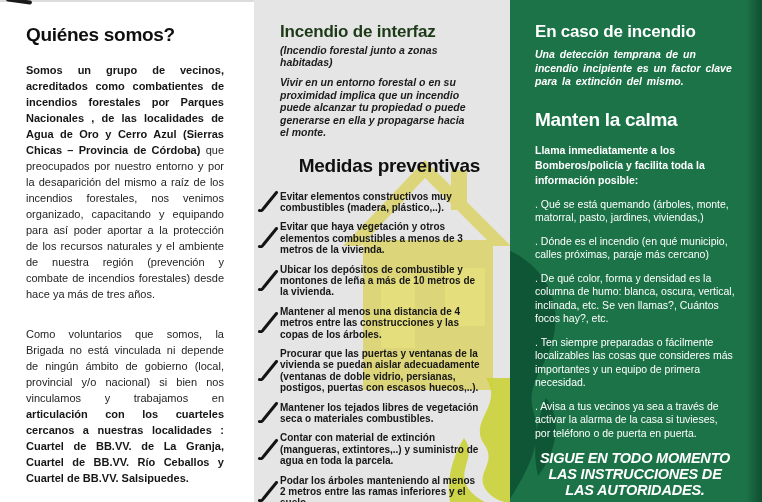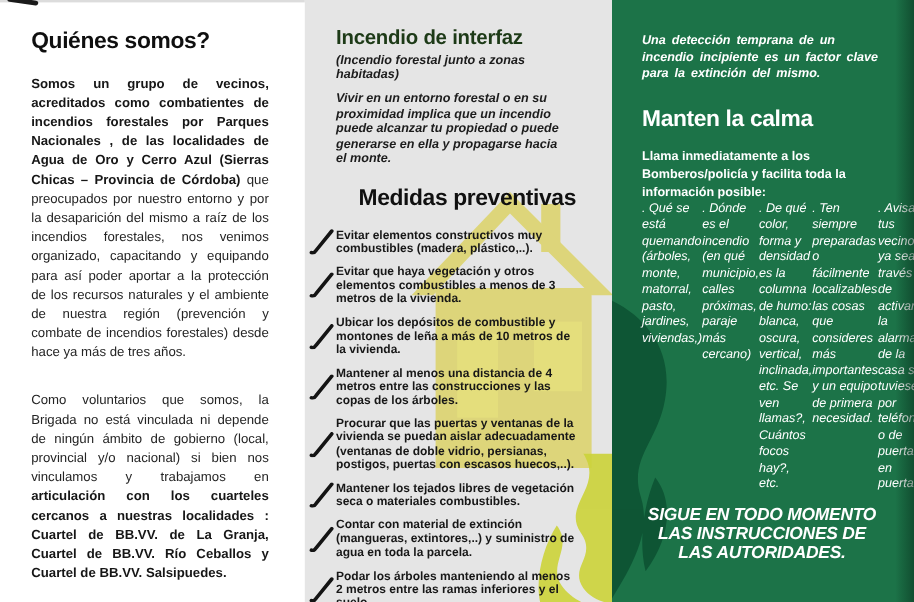--- a/index.html
+++ b/index.html
@@ -45,21 +45,21 @@
                 padding:22px 27px 0 25px; overflow:hidden; color:#ffffff; }
   .emer-swoosh { position:absolute; left:-6px; top:218px; z-index:0; opacity:.85; }
   .fold-shadow { position:absolute; right:0; top:0; width:16px; height:502px; z-index:2;
                  background:linear-gradient(to right, rgba(6,40,24,0), rgba(6,40,24,.5)); }
   .emer-content { position:relative; z-index:1; }
   .fire-title { font-size:17px; font-weight:800; letter-spacing:-0.2px; }
   .fire-intro { margin-top:6px; font-size:10.5px; font-style:italic; font-weight:bold;
                 line-height:13.5px; word-spacing:2px; }
   .calm-title { margin-top:20px; font-size:19px; font-weight:800; letter-spacing:-0.3px; }
   .calm-lead  { margin-top:12px; font-size:10.5px; font-weight:bold; line-height:15px; }
-  .emer-list  { display:flex; row-gap:10px;font-style:italic; }
+  .emer-list  { margin-top:10px; display:flex; flex-direction:column; row-gap:10px; }
   .emer-item  { font-size:10.5px; line-height:13.5px; font-weight:500; }
   .authorities-footer { margin-top:10px; font-size:14.5px; font-weight:800;
                 font-style:italic; text-align:center; line-height:16px;
                 letter-spacing:-0.2px; padding:0 2px; }
 </style>
 </head>
 <body>
 
 <div class="page">
 
@@ -150,20 +150,21 @@
         </div>
     </div>
   </section>
 
   <section class="panel-emer">
     <svg class="emer-swoosh" width="70" height="290" viewBox="0 0 70 290">
       <path fill="#0c5132" d="M0 30 C34 44 58 74 50 116 C44 150 20 164 30 196 C38 222 28 248 0 290 L0 30 Z M42 180 C58 200 54 232 34 258 C28 234 32 204 42 180 Z"></path>
     </svg>
     <div class="fold-shadow"></div>
     <div class="emer-content">
+      <h2 class="fire-title">En caso de incendio</h2>
       <p class="fire-intro">Una detección temprana de un incendio incipiente es un factor clave para la extinción del mismo.</p>
       <h2 class="calm-title">Manten la calma</h2>
       <p class="calm-lead">Llama inmediatamente a los Bomberos/policía  y facilita toda la información posible:</p>
       <div class="emer-list">
 
           <p class="emer-item">. Qué se está quemando (árboles, monte, matorral, pasto, jardines, viviendas,)</p>
 
           <p class="emer-item">. Dónde es el incendio (en qué municipio, calles próximas, paraje más cercano)</p>
 
           <p class="emer-item">. De qué color, forma y densidad es la columna de humo: blanca, oscura, vertical, inclinada, etc. Se ven llamas?, Cuántos focos  hay?, etc.</p>

